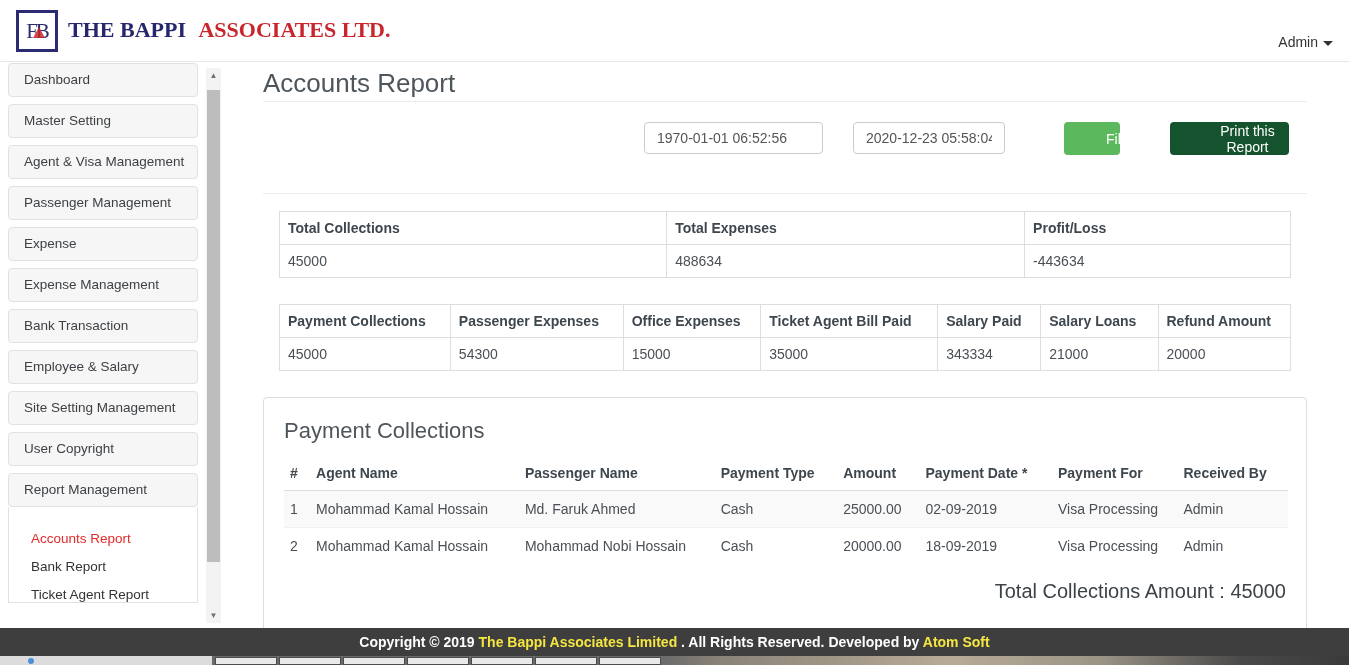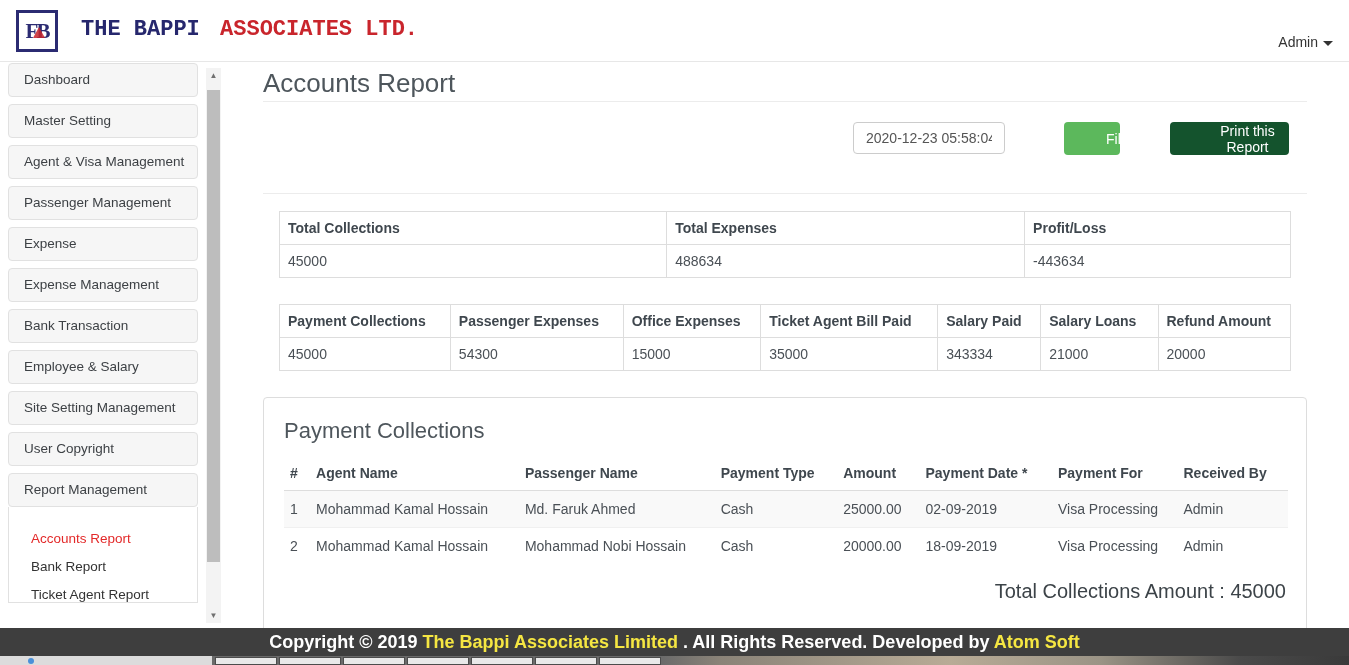--- a/index.html
+++ b/index.html
@@ -8,27 +8,27 @@
     width:1349px; height:665px; overflow:hidden; position:relative;
     font-family:"Liberation Sans","DejaVu Sans",sans-serif;
     background:#ffffff; color:#4a5056;
   }
 
   
   .topbar { position:absolute; top:0; left:0; width:1349px; height:62px;
     background:#fff; border-bottom:1px solid #e7e7e7; z-index:5; }
   .logo-box { position:absolute; left:16px; top:10px; width:42px; height:42px;
     border:3px solid #2b2b72; background:#fff; display:flex; align-items:center; justify-content:center; }
-  .logo-letters { font-family:"Liberation Serif","DejaVu Serif",serif; font-weight:bold;
+  .logo-letters { font-family:"Liberation Serif","DejaVu Serif",serif; font-weight:normal;
     font-size:21px; color:#2b2b72; letter-spacing:-2px; position:relative; }
   .logo-triangle { position:absolute; left:14px; top:14px; width:0; height:0;
     border-left:6px solid transparent; border-right:6px solid transparent;
     border-bottom:11px solid rgba(201,37,44,.85); }
-  .brand { position:absolute; left:81px; top:17px; white-space:nowrap;
-    font-family:Liberation Mono, monospace; font-weight:bold; font-size:22px; }
+  .brand { position:absolute; left:68px; top:17px; white-space:nowrap;
+    font-family:Liberation Serif, serif; font-weight:bold; font-size:22px; }
   .brand-p1 { color:#26276d; }
   .brand-p2 { color:#c9252c; margin-left:7px; }
   .admin-menu { position:absolute; right:16px; top:34px; font-size:14px; color:#333; cursor:pointer; }
   .caret { display:inline-block; margin-left:5px; vertical-align:middle;
     border-left:5px solid transparent; border-right:5px solid transparent; border-top:5px solid #333; }
 
   
   .sidebar { position:absolute; top:63px; left:0; width:225px; height:565px; background:#fff; }
   .side-list { }
   .side-item { margin:0 0 7px 8px; width:190px; height:34px; line-height:32px;
@@ -75,21 +75,21 @@
   .panel-title { margin:20px 0 0 0; font-size:22px; font-weight:400; color:#4e565c; }
   .pay-table { width:1004px; margin-top:12px; table-layout:fixed; }
   .pay-table th { text-align:left; font-weight:bold; color:#3f474e; padding:9px 6px;
     border-bottom:1px solid #ddd; white-space:nowrap; }
   .pay-table td { text-align:left; color:#4a5056; padding:10px 6px; border-top:1px solid #f0f0f0; white-space:nowrap; }
   .pay-table tr.striped td { background:#f9f9f9; }
   .total-line { margin-top:16px; text-align:right; font-size:20px; color:#3c4348; }
 
   
   .footer { position:absolute; top:628px; left:0; width:1349px; height:28px;
-    background:#3e3e3e; color:#fff; font-size:18px; line-height:28px; text-align:center; z-index:6; }
+    background:#3e3e3e; color:#fff; font-size:14px; line-height:28px; text-align:center; z-index:6; }
   .footer b { font-weight:bold; }
   .footer .yellow { color:#f5e642; }
 
   
   .desktop-strip { position:absolute; top:656px; left:0; width:1349px; height:9px;
     background:linear-gradient(90deg,#6a6a6a 0,#6a6a6a 660px,#8a8378 720px,#b8ab96 950px,#9b9486 1100px,#4a4a4a 1240px,#3a3a3a 1349px); }
   .strip-left { position:absolute; left:0; top:0; width:212px; height:9px; background:#dcdcdc; }
   .strip-dot { position:absolute; left:28px; top:2px; width:6px; height:6px; border-radius:50%; background:#4a90d9; }
   .strip-tab { position:absolute; top:1px; width:62px; height:8px; background:#e9e9e9; border:1px solid #4c4c4c; }
 
@@ -135,20 +135,21 @@
     <div class="scroll-arrow up" data-interactable="true">▲</div>
     <div class="scroll-thumb" data-interactable="true"></div>
     <div class="scroll-arrow down" data-interactable="true">▼</div>
   </div>
 </div>
 
 <div class="main" data-interactable="false">
   <h1 class="page-title" data-interactable="false">Accounts Report</h1>
   <div class="rule rule1" data-interactable="false"></div>
 
+  <input class="date-input date-from" data-interactable="true" value="1970-01-01 06:52:56" style="">
   <input class="date-input date-to" data-interactable="true" value="2020-12-23 05:58:04" style="">
   <button class="btn btn-filter" data-interactable="true">Filter</button>
   <button class="btn btn-print" data-interactable="true">Print this Report</button>
 
   <div class="rule rule2" data-interactable="false"></div>
 
   <table class="sum-table sum1" data-interactable="false">
     <colgroup>
         <col style="width:38.3%">
         <col style="width:35.4%">

